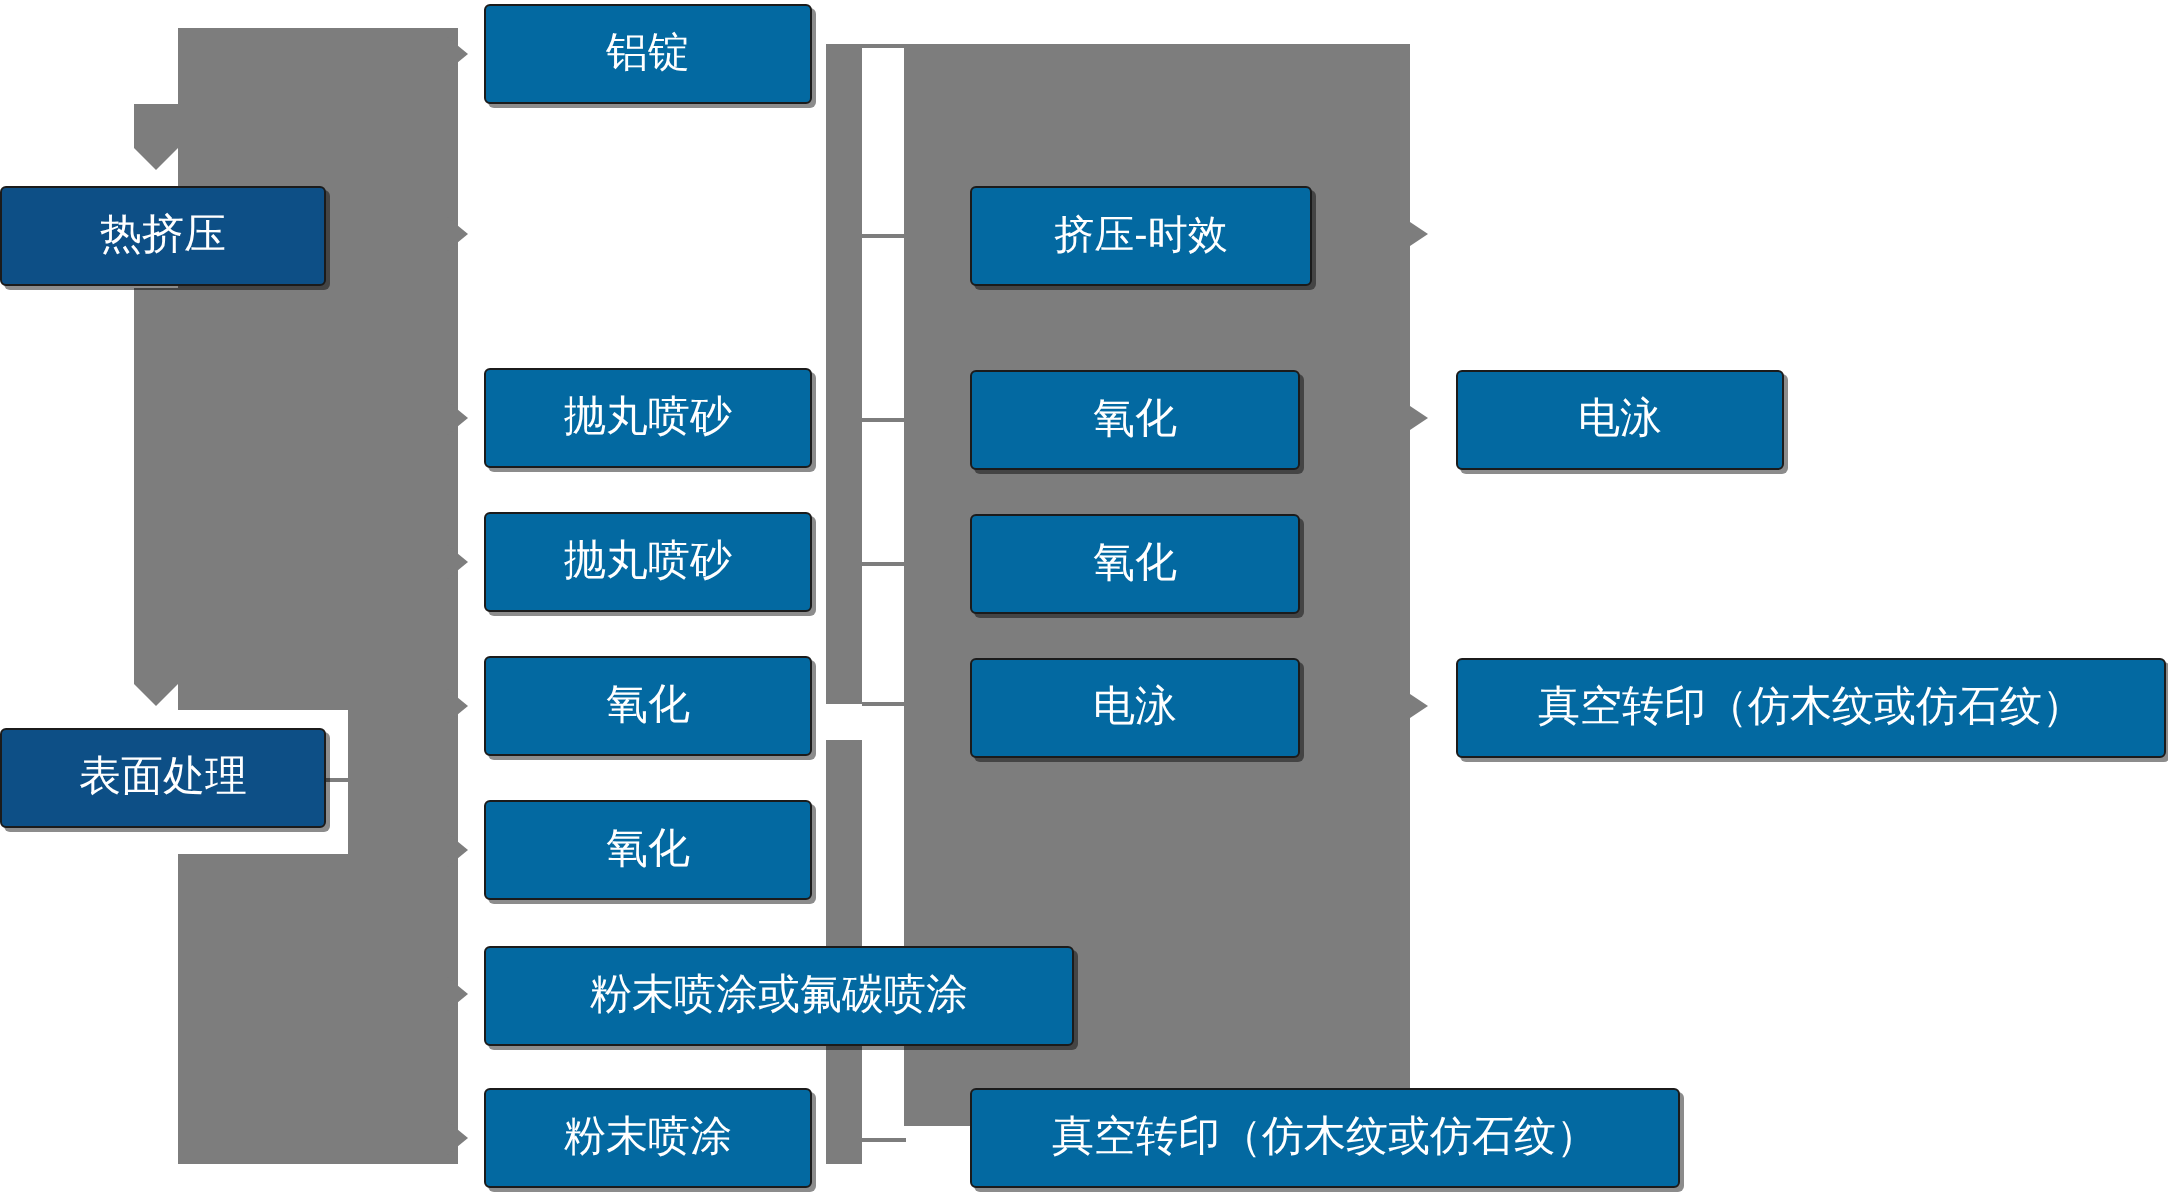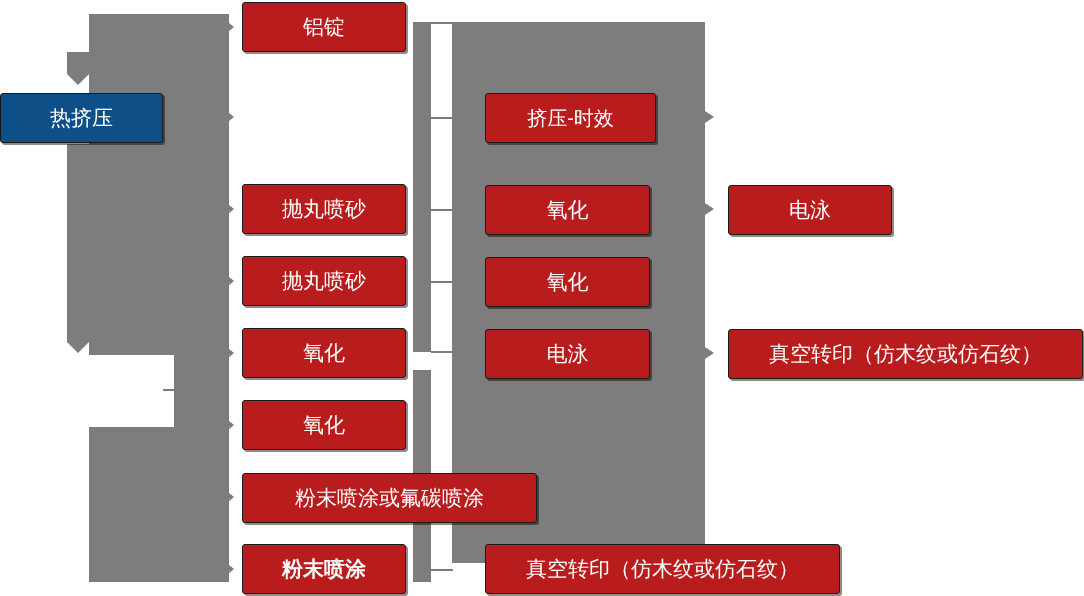--- a/index.html
+++ b/index.html
@@ -74,21 +74,21 @@
     color: #ffffff;
     border: 1px solid #1b1b1b;
     border-radius: 3px;
     z-index: 6;
     box-shadow: 2px 2px 0 rgba(0,0,0,0.45);
     text-align: center;
     line-height: 1.1;
     white-space: nowrap;
   }
   .node.dark  { background: #0d4f86; }
-  .node.light { background: #b91c1c; }
+  .node.light { background: #0369a1; }
   .node .lbl { display: block; }
 </style>
 </head>
 <body>
 
 <div id="canvas">
 
   <div class="gray" style="left:67px; top:52px; width:22px; height:22px;"></div>
   <div class="gray-arrow-down" style="left:67px; top:74px;"></div>
   <div class="gray" style="left:67px; top:144px; width:22px; height:198px;"></div>
@@ -122,40 +122,43 @@
 
   <div class="gray" style="left:452px; top:22px; width:253px; height:541px;"></div>
 
   <div class="small-arrow" style="left:705px; top:111px;"></div>
   <div class="small-arrow" style="left:705px; top:203px;"></div>
   <div class="small-arrow" style="left:705px; top:347px;"></div>
 
   <div class="node dark" style="left:0px; top:93px; width:163px; height:50px; font-size:21px;">
     <span class="lbl">热挤压</span>
   </div>
+  <div class="node dark" style="left:0px; top:364px; width:163px; height:50px; font-size:21px;">
+    <span class="lbl">表面处理</span>
+  </div>
 
   <div class="node light" style="left:242px; top:2px; width:164px; height:50px; font-size:21px;">
     <span class="lbl">铝锭</span>
   </div>
   <div class="node light" style="left:242px; top:184px; width:164px; height:50px; font-size:21px;">
     <span class="lbl">抛丸喷砂</span>
   </div>
   <div class="node light" style="left:242px; top:256px; width:164px; height:50px; font-size:21px;">
     <span class="lbl">抛丸喷砂</span>
   </div>
   <div class="node light" style="left:242px; top:328px; width:164px; height:50px; font-size:21px;">
     <span class="lbl">氧化</span>
   </div>
   <div class="node light" style="left:242px; top:400px; width:164px; height:50px; font-size:21px;">
     <span class="lbl">氧化</span>
   </div>
   <div class="node light" style="left:242px; top:473px; width:295px; height:50px; font-size:21px;">
     <span class="lbl">粉末喷涂或氟碳喷涂</span>
   </div>
-  <div class="node light" style="left:242px; top:544px; width:164px; height:50px; font-size:21px;font-weight:bold;">
+  <div class="node light" style="left:242px; top:544px; width:164px; height:50px; font-size:21px;">
     <span class="lbl">粉末喷涂</span>
   </div>
 
   <div class="node light" style="left:485px; top:93px; width:171px; height:50px; font-size:20px;">
     <span class="lbl">挤压-时效</span>
   </div>
   <div class="node light" style="left:485px; top:185px; width:165px; height:50px; font-size:21px;">
     <span class="lbl">氧化</span>
   </div>
   <div class="node light" style="left:485px; top:257px; width:165px; height:50px; font-size:21px;">

